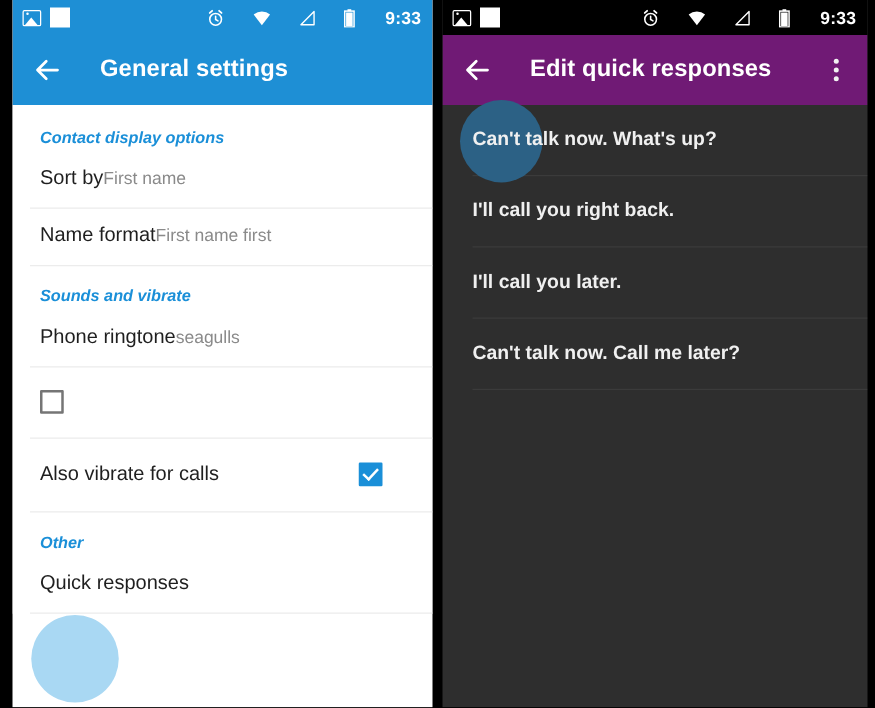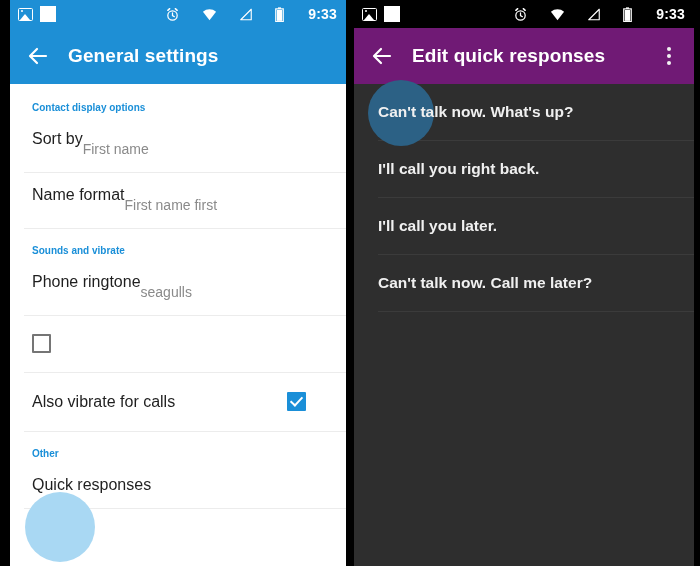--- a/index.html
+++ b/index.html
@@ -100,21 +100,21 @@
     align-items: center;
     padding-left: 16px;
     position: relative;
   }
   .toolbar.light { background: #1e8fd5; }
   .toolbar.dark  { background: #701a75; }
   .toolbar-title {
     color: #ffffff;
     font-size: 19px;
     font-weight: bold;
-    margin-left: 18px;
+    margin-left: 30px;
     letter-spacing: 0.1px;
   }
   .back-arrow { width: 24px; height: 24px; cursor: pointer; }
   .overflow-btn {
     position: absolute;
     right: 14px; top: 50%;
     transform: translateY(-50%);
     width: 22px; height: 26px;
     display: flex; flex-direction: column;
     align-items: center; justify-content: center;
@@ -126,23 +126,24 @@
     border-radius: 50%;
     background: #f2f2f2;
     display: block;
   }
 
   
   .settings-list { position: relative; background: #ffffff; }
 
   .section-head {
     color: #1a8fd8;
-    font-size: 10px;
+    font-size: 13px;
     font-weight: bold;
     padding: 18px 16px 4px 22px;
+    font-style: italic;
   }
   .section-head.tight { padding-top: 16px; }
 
   .row {
     position: relative;
     padding: 11px 22px 13px 22px;
     display: flex;
     align-items: center;
     justify-content: space-between;
     cursor: pointer;
@@ -150,21 +151,21 @@
   .row-texts { display: flex; flex-direction: row; }
   .row-title {
     color: #1f1f1f;
     font-size: 16px;
     line-height: 21px;
   }
   .row-sub {
     color: #8a8a8a;
     font-size: 14px;
     line-height: 19px;
-    margin-top: 12px;
+    margin-top: 1px;
   }
   .divider {
     height: 1px;
     background: #ececec;
     margin-left: 14px;
     margin-right: 0px;
   }
 
   .checkbox {
     width: 19px; height: 19px;

